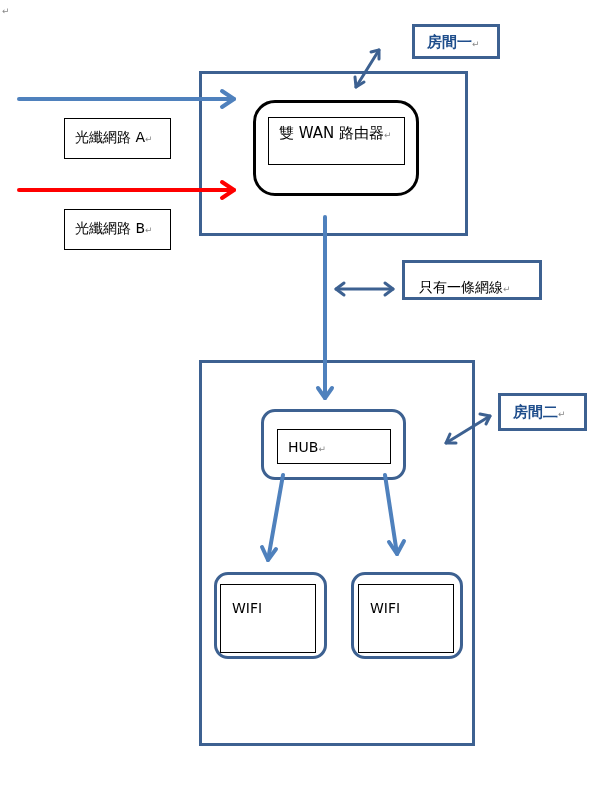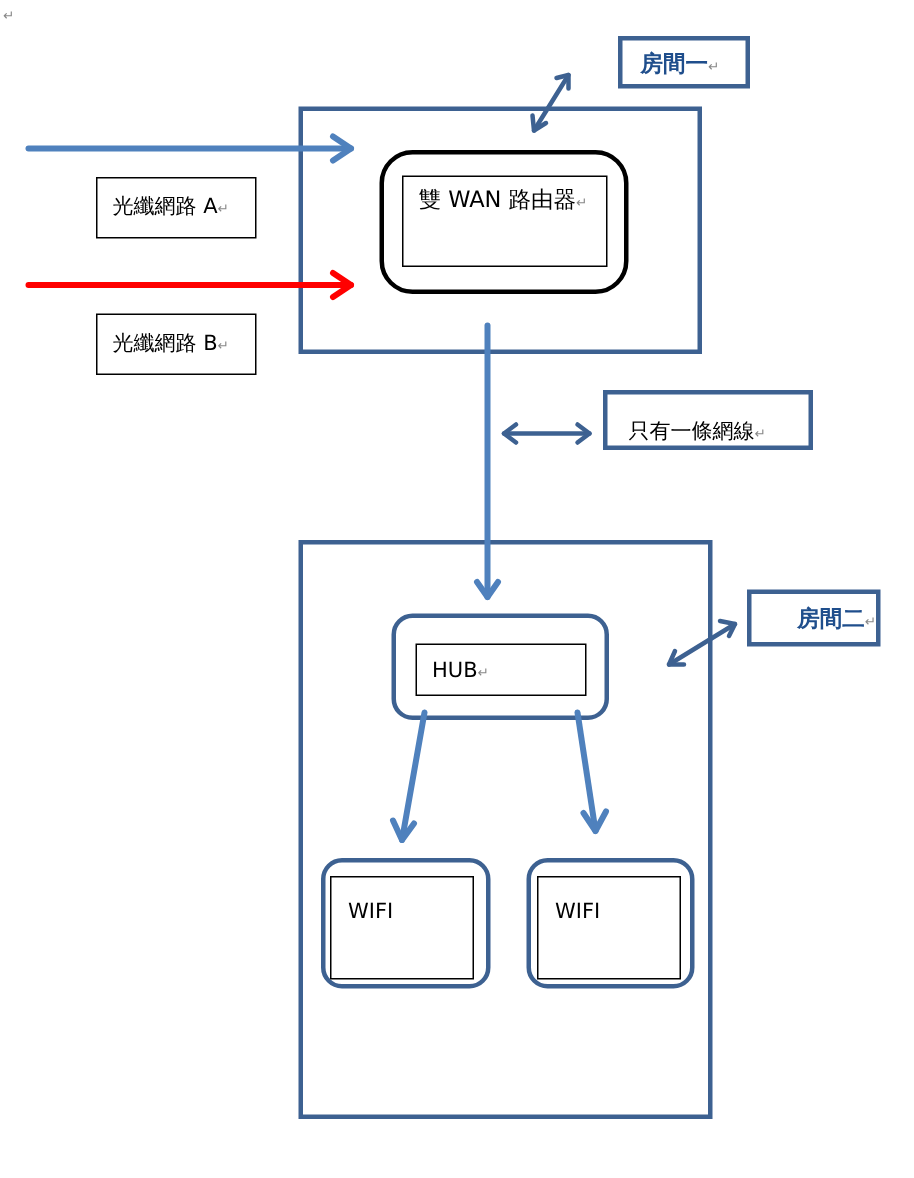--- a/index.html
+++ b/index.html
@@ -15,41 +15,41 @@
   .ret { color:#888; font-size:9px; font-weight:normal; }
   svg.overlay { position:absolute; left:0; top:0; }
 </style>
 </head>
 <body>
 
 <span class="abs" style="left:2px;top:6px;font-size:9px;color:#888;">↵</span>
 
 <div class="abs room" style="left:199px;top:71px;width:269px;height:165px;"></div>
 <div class="abs blackbox" style="left:253px;top:100px;width:166px;height:96px;"></div>
-<div class="abs tbox" style="left:268px;top:117px;width:137px;height:61px;padding:6px 0 0 10px;font-size:15px;">
+<div class="abs tbox" style="left:268px;top:117px;width:137px;height:48px;padding:6px 0 0 10px;font-size:15px;">
   <span>雙 WAN 路由器</span><span class="ret">↵</span>
 </div>
 
 <div class="abs label-box" style="left:382px;top:24px;width:88px;height:35px;padding:6px 0 0 12px;margin-left:30px;">
   <span>房間一</span><span class="ret">↵</span>
 </div>
 
 <div class="abs tbox" style="left:64px;top:118px;width:107px;height:41px;padding:10px 0 16px 10px;">
   <span>光纖網路 A</span><span class="ret">↵</span>
 </div>
 <div class="abs tbox" style="left:64px;top:209px;width:107px;height:41px;padding:10px 0 0 10px;">
   <span>光纖網路 B</span><span class="ret">↵</span>
 </div>
 
 <div class="abs note" style="left:402px;top:260px;width:140px;height:40px;padding:16px 0 0 14px;">
   <span>只有一條網線</span><span class="ret">↵</span>
 </div>
 
 <div class="abs room" style="left:199px;top:360px;width:276px;height:386px;"></div>
-<div class="abs label-box" style="left:498px;top:393px;width:89px;height:38px;padding:7px 0 0 12px;text-align:right;">
+<div class="abs label-box" style="left:498px;top:393px;width:89px;height:38px;padding:7px 0 0 12px;">
   <span>房間二</span><span class="ret">↵</span>
 </div>
 
 <div class="abs rbox" style="left:261px;top:409px;width:145px;height:71px;"></div>
 <div class="abs tbox" style="left:277px;top:429px;width:114px;height:35px;padding:9px 0 0 10px;">
   <span>HUB</span><span class="ret">↵</span>
 </div>
 
 <div class="abs rbox" style="left:214px;top:572px;width:113px;height:87px;"></div>
 <div class="abs tbox" style="left:220px;top:584px;width:96px;height:69px;padding:10px 0 0 11px;line-height:26px;">

